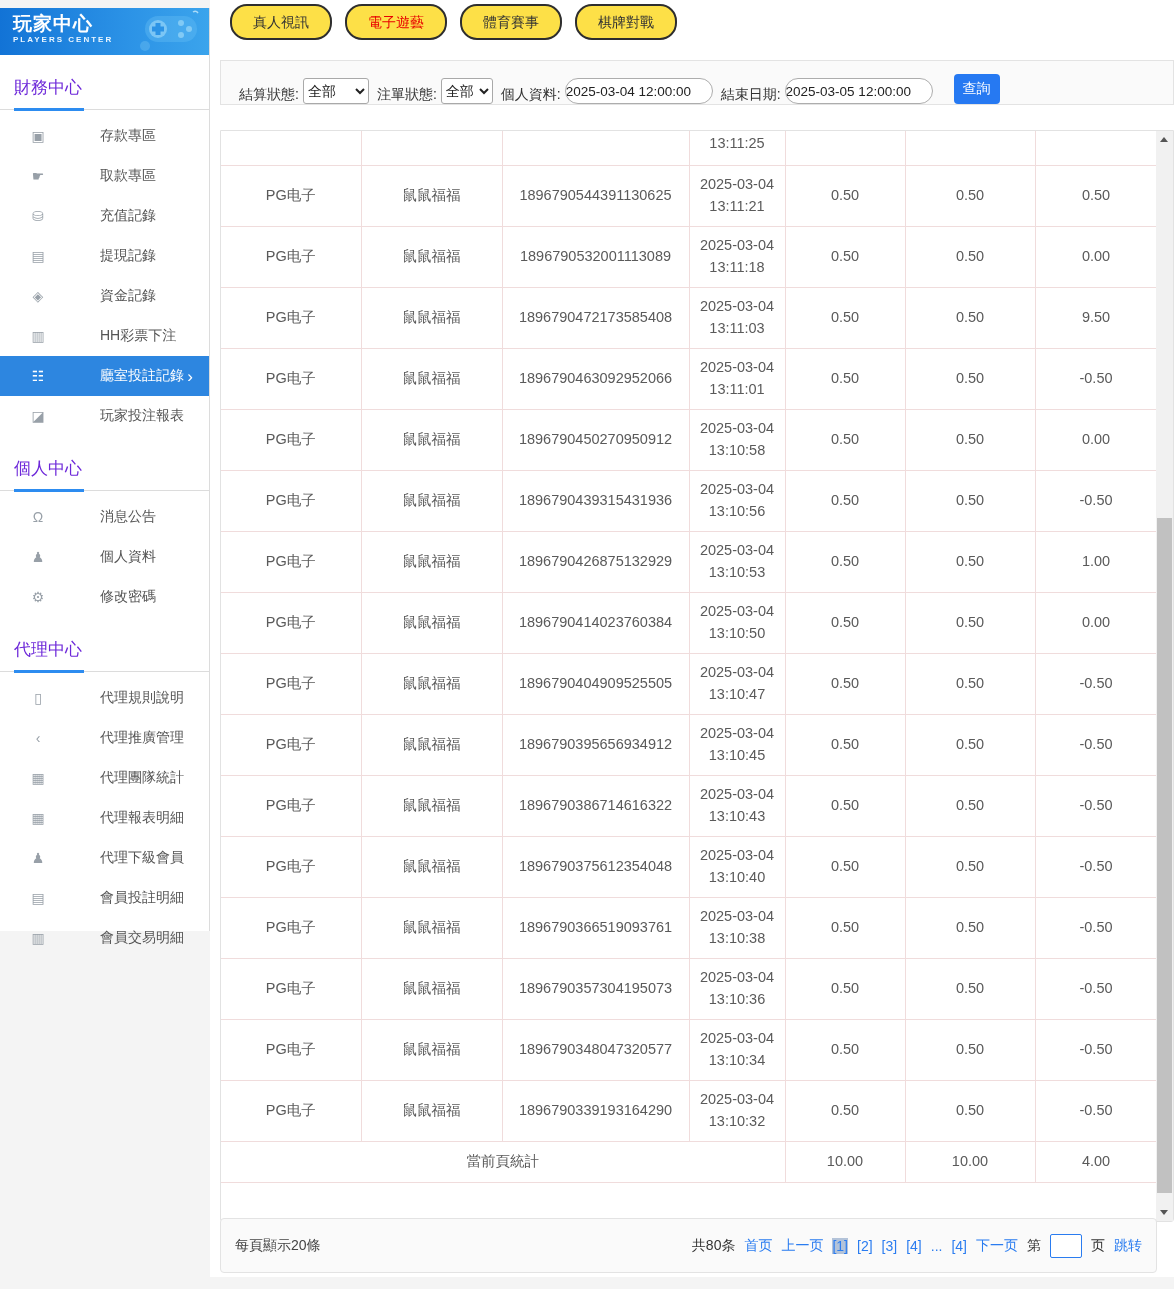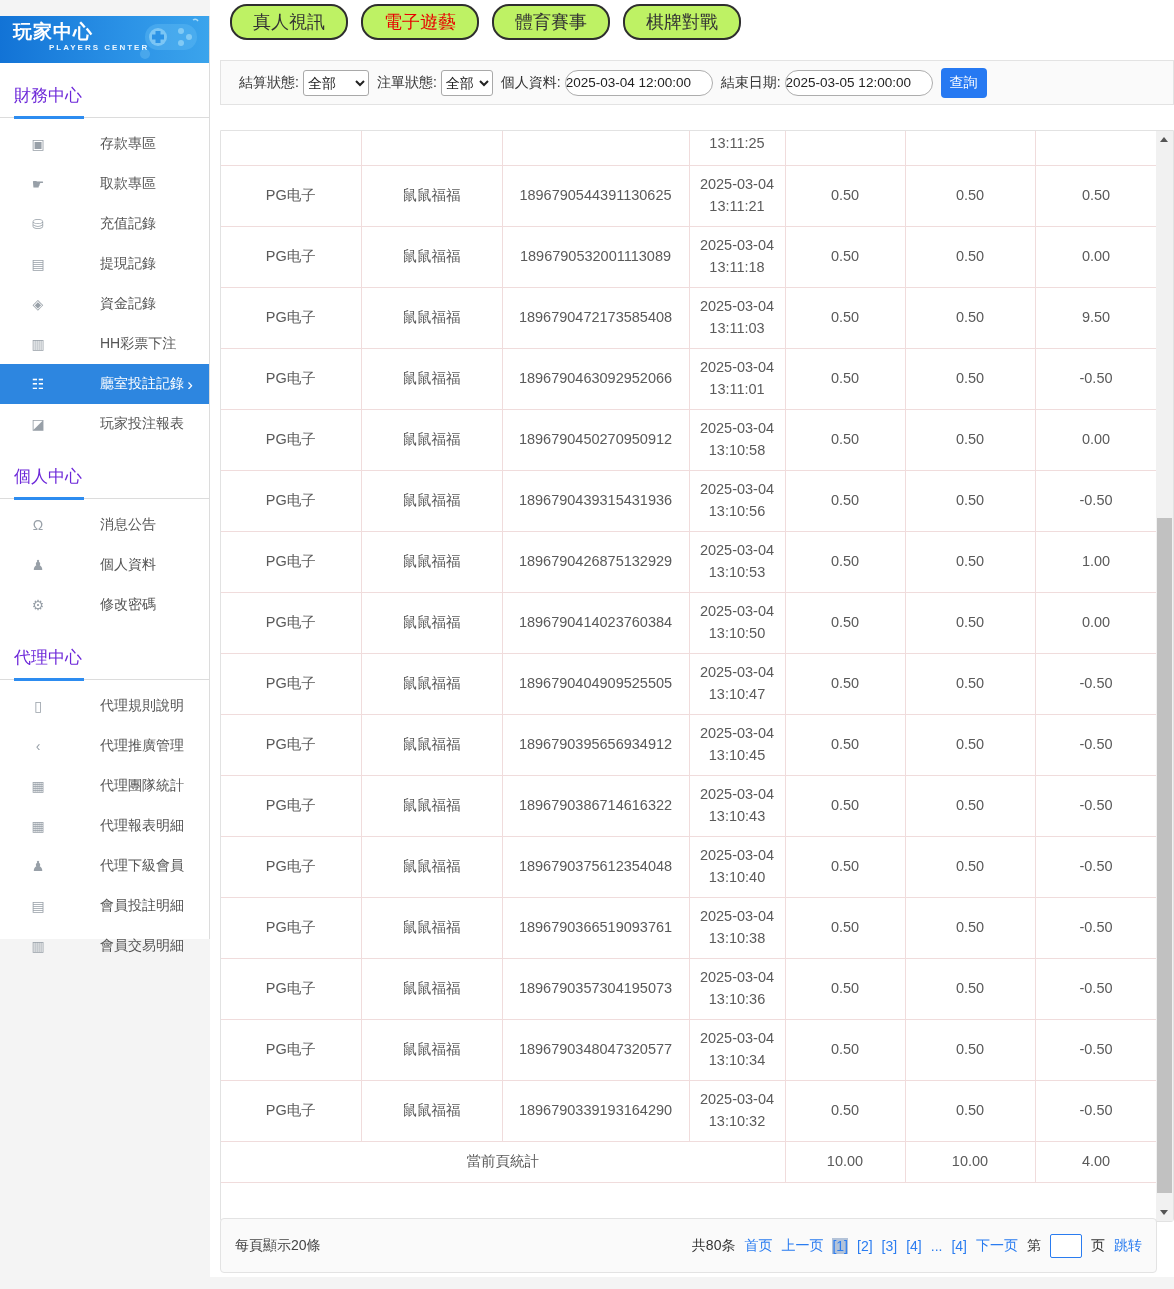--- a/index.html
+++ b/index.html
@@ -3,54 +3,54 @@
 <meta charset="utf-8">
 <style>
   html,body{margin:0;padding:0;}
   body{
     width:1174px;height:1289px;position:relative;overflow:hidden;
     background:#f4f4f4;font-family:"Liberation Sans","DejaVu Sans",sans-serif;
   }
   
   .main-bg{position:absolute;left:210px;top:0;width:964px;height:1277px;background:#fff;}
   
-  .sidebar{position:absolute;left:0;top:16px;width:210px;height:923px;background:#fff;
+  .sidebar{position:absolute;left:0;top:8px;width:210px;height:923px;background:#fff;
     border-right:1px solid #dcdcdc;box-sizing:border-box;z-index:2;}
   .logo{height:47px;background:linear-gradient(90deg,#1273d6 0%,#2b92e6 60%,#3ba4ec 100%);
     padding:5px 0 0 13px;box-sizing:border-box;position:relative;overflow:hidden;}
   .logo-title{color:#fff;font-size:19px;font-weight:bold;letter-spacing:1px;line-height:22px;}
-  .logo-sub{color:#eaf6ff;font-size:8px;font-weight:bold;letter-spacing:2px;margin-left:36px;}
+  .logo-sub{color:#eaf6ff;font-size:8px;font-weight:bold;letter-spacing:2px;}
   .logo-art{position:absolute;right:6px;top:2px;opacity:.85;}
   .section-header{padding:21px 14px 7px 14px;font-size:17px;color:#6d28d9;}
   .section-underline{height:3px;position:relative;border-bottom:1px solid #dcdcdc;margin-bottom:6px;}
   .section-underline .bar{position:absolute;left:14px;bottom:-2px;width:70px;height:3px;background:#2d8cf0;}
   .menu-item{display:flex;align-items:center;height:40px;padding-left:28px;font-size:14px;
     color:#555;cursor:pointer;box-sizing:border-box;}
   .mi-icon{width:20px;margin-right:12px;color:#98a0a8;font-size:14px;text-align:center;flex:0 0 20px;}
   .mi-label{white-space:nowrap;margin-left:40px;}
   .menu-item.active{background:#2d86e0;color:#fff;}
   .menu-item.active .mi-icon{color:#fff;}
   .mi-chevron{margin-left:auto;margin-right:16px;font-size:17px;color:#fff;line-height:1;}
   
   .tabbar{position:absolute;left:230px;top:4px;height:36px;display:flex;gap:13px;z-index:1;}
-  .tab{border:2px solid #2e2e2e;border-radius:17px;background:#bef264;color:#333;
-    font-size:18px;padding:6px 21px;line-height:1.2;cursor:pointer;font-family:inherit;}
+  .tab{border:2px solid #2e2e2e;border-radius:17px;background:#fde047;color:#333;
+    font-size:14px;padding:6px 21px;line-height:1.2;cursor:pointer;font-family:inherit;}
   .tab.active{color:#e80000;}
   
   .filterbar{position:absolute;left:220px;top:60px;width:954px;height:45px;background:#fafafa;
-    border:1px solid #e3e3e3;box-sizing:border-box;display:flex;align-items:center;
+    border:1px solid #e3e3e3;box-sizing:border-box;display:flex;align-items:flex-end;
     padding-left:10px;font-size:14px;color:#333;z-index:1;}
   .f-label{margin:0 4px 0 8px;}
   .f-select{height:26px;border:1px solid #a9a9a9;border-radius:3px;background:#fff;
     font-size:14px;font-family:inherit;color:#222;}
   .f-select.wide{width:66px;}
   .f-select.narrow{width:52px;}
   .f-input{width:146px;height:24px;border:1px solid #adadad;border-radius:13px;
     font-size:13.5px;font-family:inherit;color:#222;padding:0 0;}
-  .query-btn{margin-left:8px;width:46px;height:30px;background:#2679f2;color:#fff;border:none;
+  .query-btn{margin-left:21px;width:46px;height:30px;background:#2679f2;color:#fff;border:none;
     border-radius:4px;font-size:14px;font-family:inherit;cursor:pointer;}
   
   .table-wrap{position:absolute;left:220px;top:130px;width:954px;height:1092px;background:#fff;
     border:1px solid #e2e2e2;box-sizing:border-box;z-index:1;border-radius:0 0 3px 3px;}
   table.bets{border-collapse:collapse;table-layout:fixed;width:936px;}
   table.bets td{border-right:1px solid #f0dcdc;border-bottom:1px solid #f0dcdc;
     text-align:center;font-size:14.5px;color:#5a5a5a;padding:0;line-height:1.45;
     overflow:hidden;white-space:nowrap;}
   table.bets tr.data-row{height:61px;}
   table.bets tr.partial-row{height:34px;}

